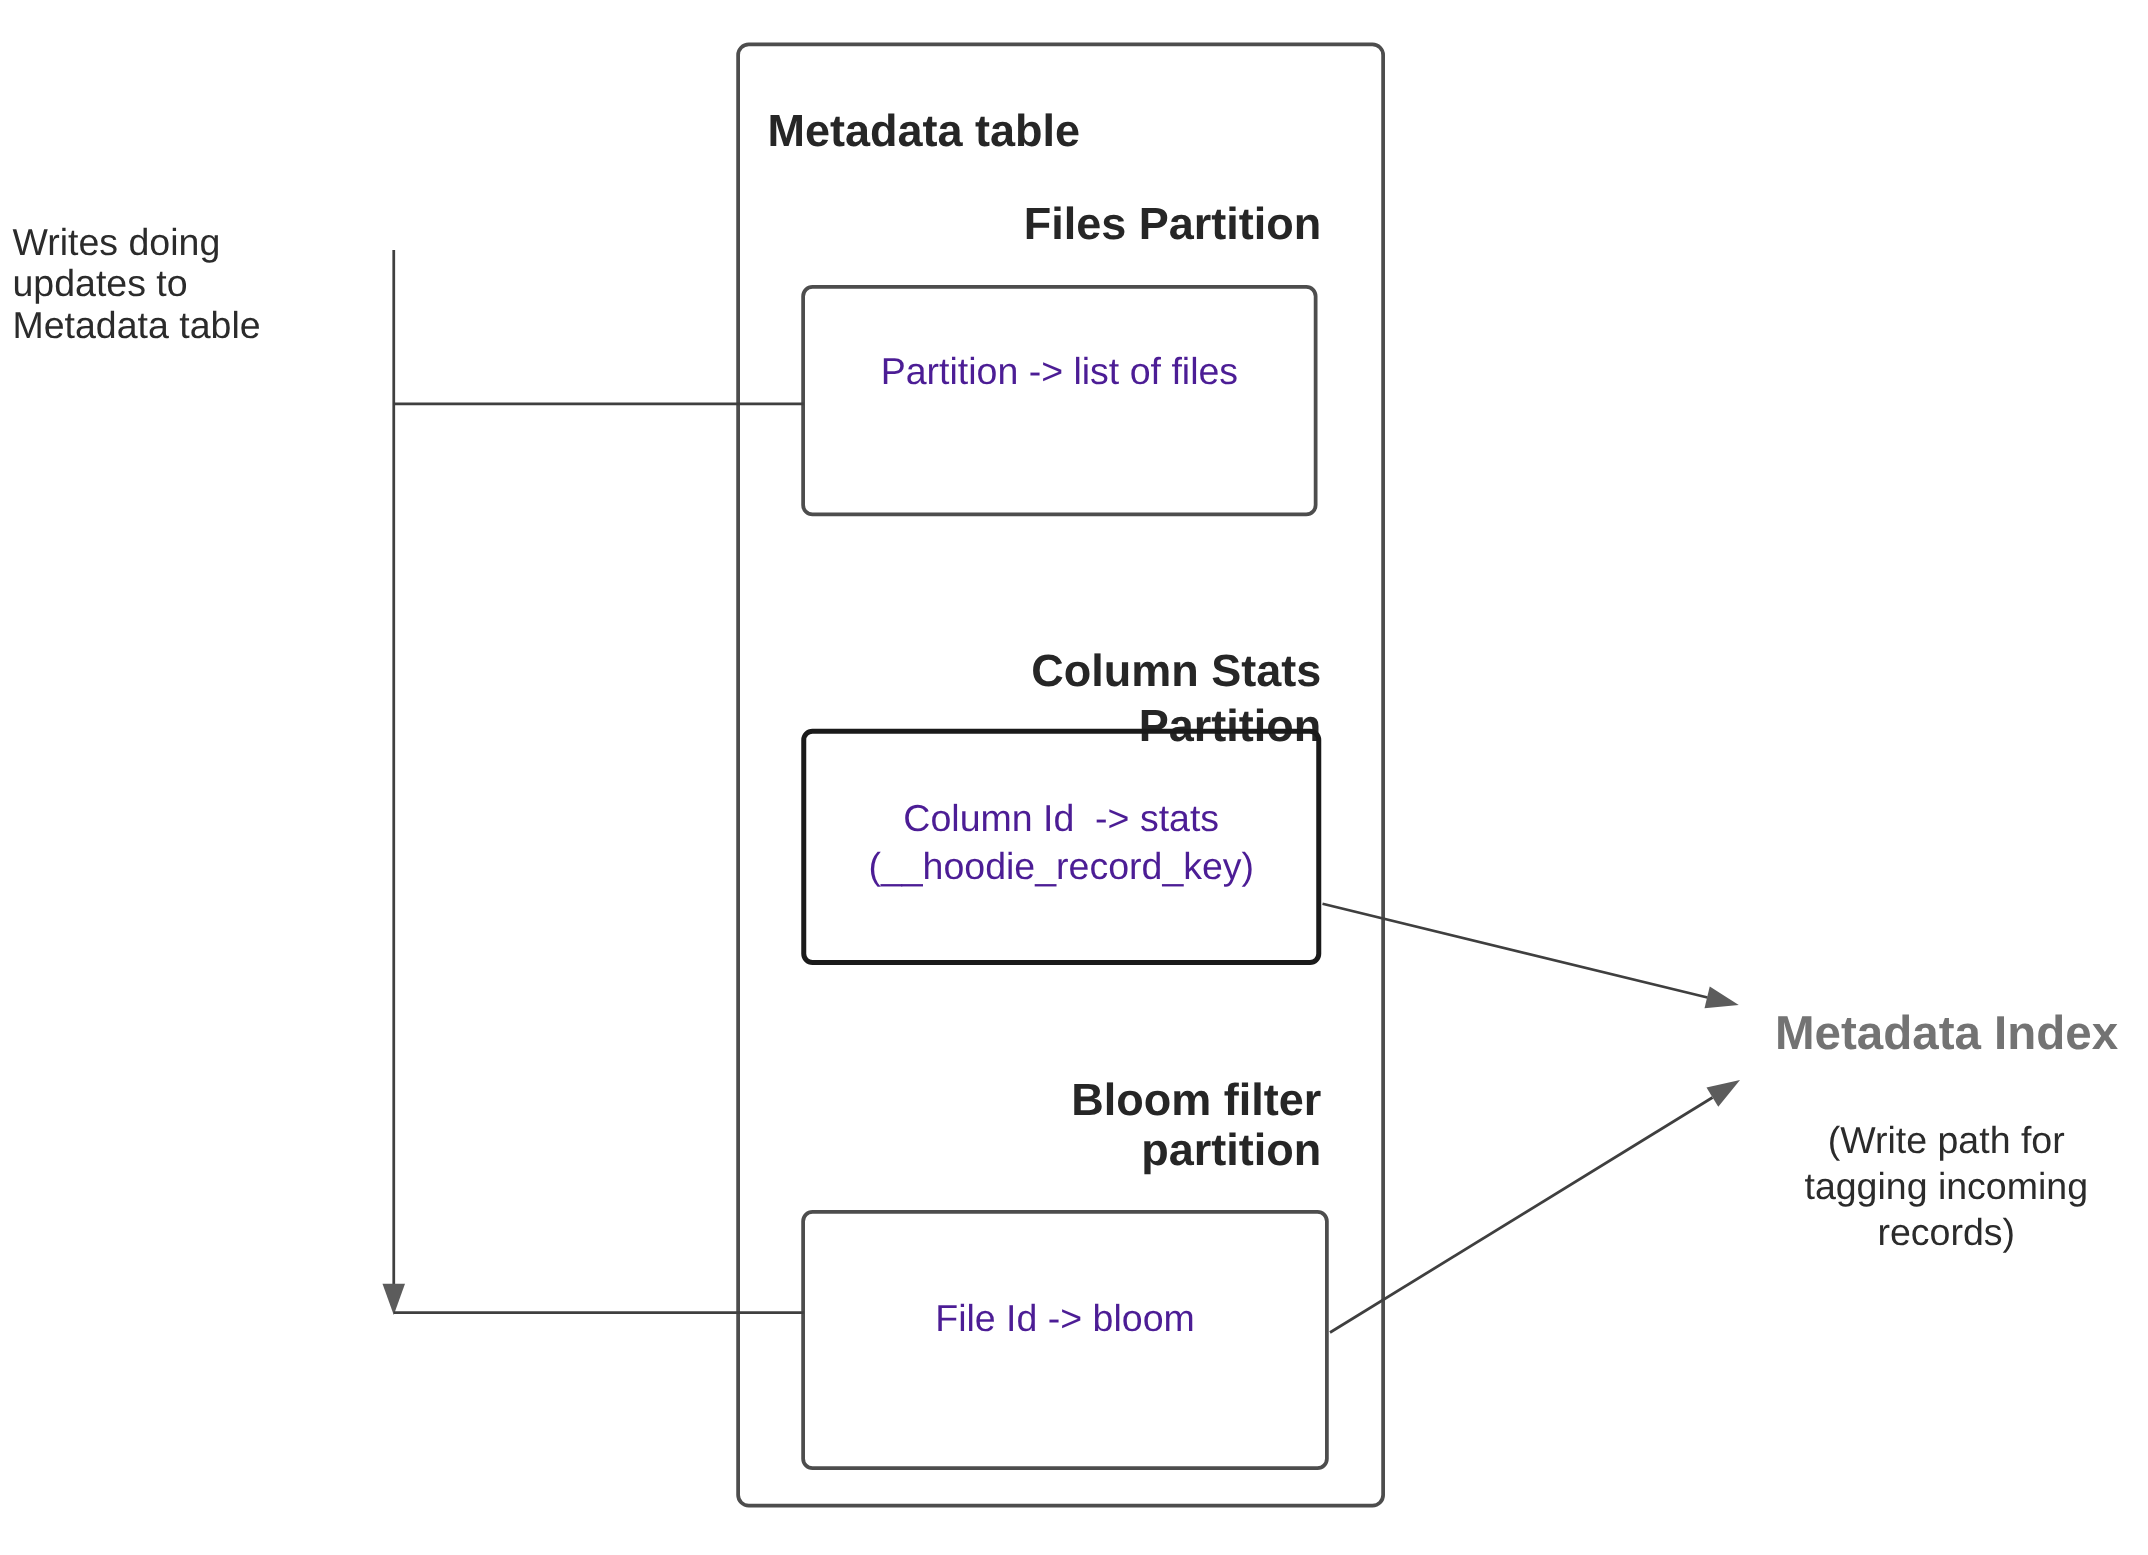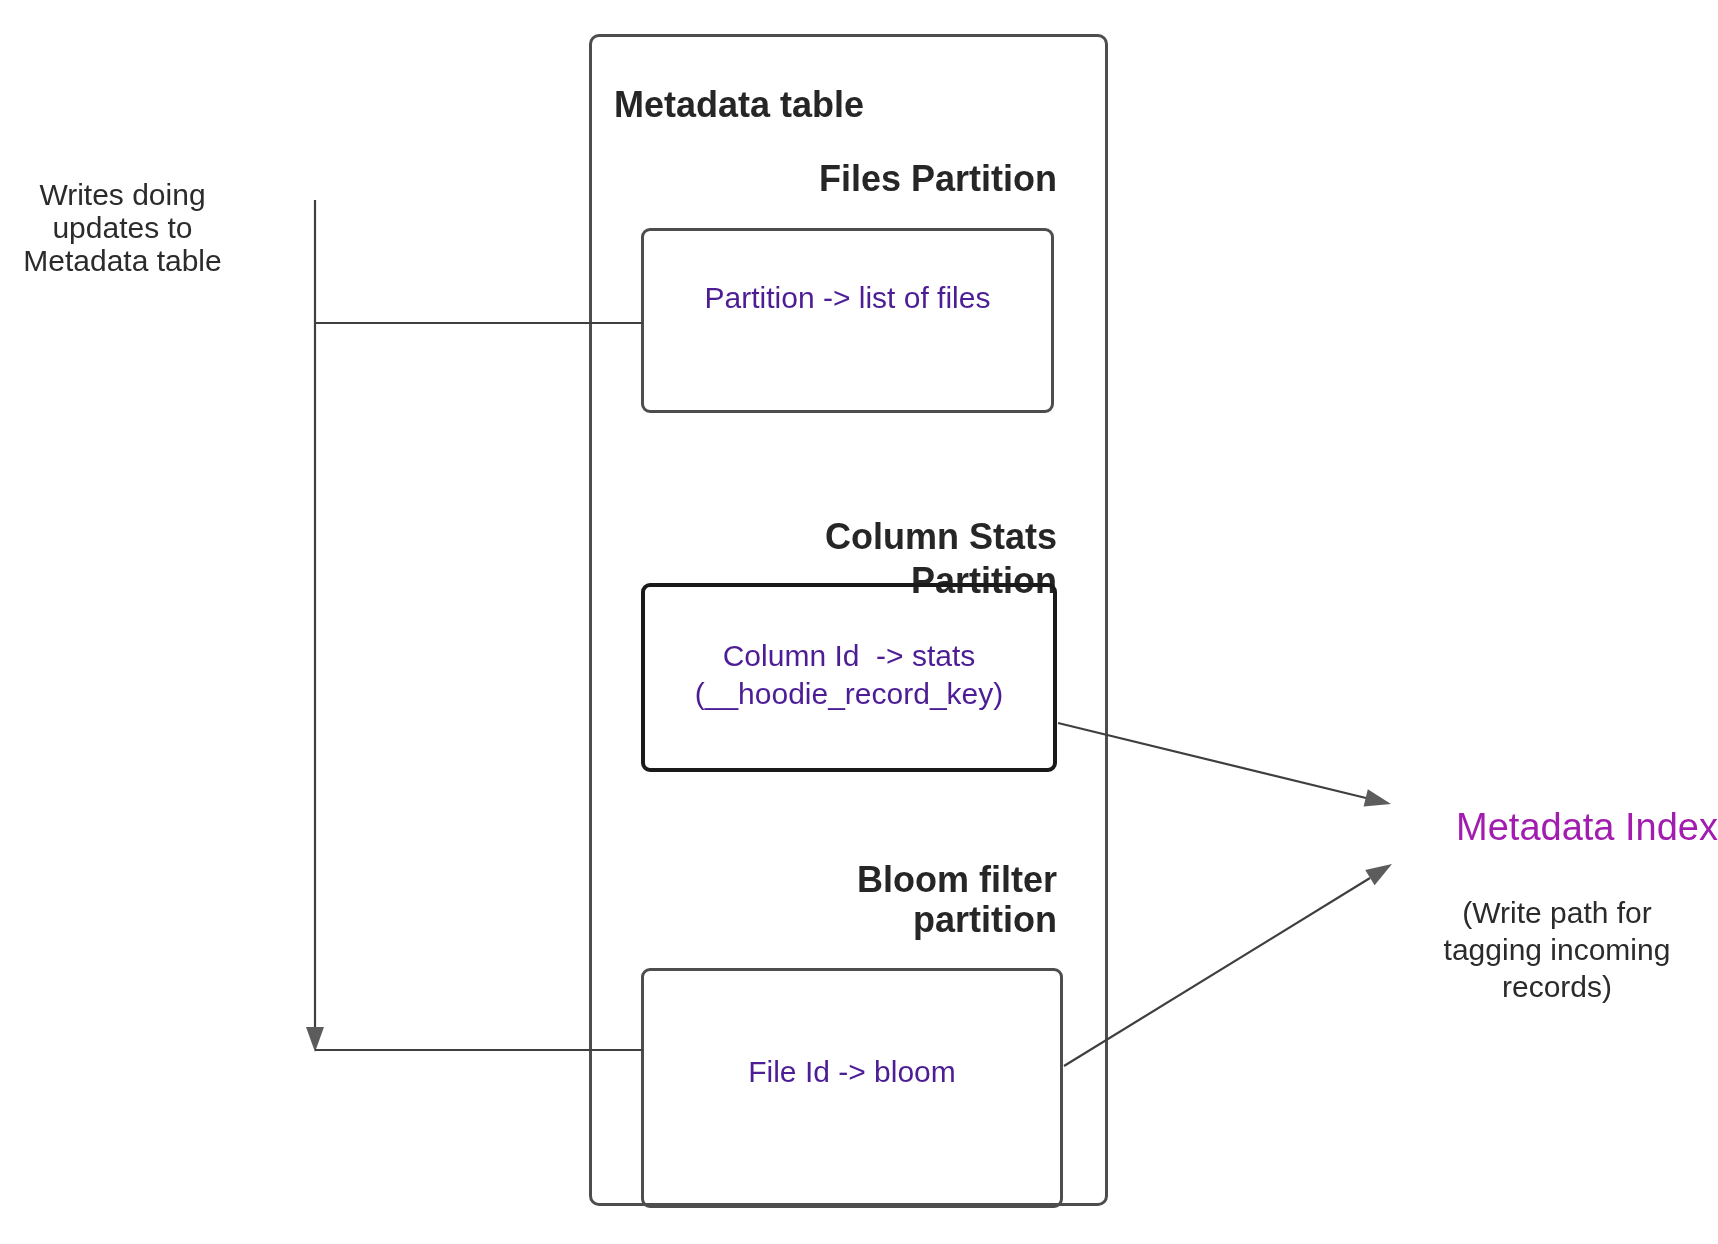--- a/index.html
+++ b/index.html
@@ -13,21 +13,20 @@
     width: 1718px;
     height: 1244px;
     background: #ffffff;
     overflow: hidden;
     color: #2b2b2b;
   }
   .abs { position: absolute; }
   .note {
     font-size: 30px;
     line-height: 33px;
-    text-align: center;
     white-space: pre-wrap;
     color: #2b2b2b;
   }
   .outer-box {
     box-sizing: border-box;
     border: 3px solid #4d4d4d;
     border-radius: 10px;
     background: transparent;
   }
   .inner-box {
@@ -48,24 +47,24 @@
   }
   .stats-box { border: 4px solid #1a1a1a; }
   .title-lg {
     font-weight: bold;
     font-size: 36px;
     color: #262626;
     white-space: pre-wrap;
   }
   .heading-center { text-align: right; }
   .index-title {
-    font-weight: normal;
+    font-weight: bold;
     font-size: 38px;
-    text-align: right;
-    color: #a21caf;
+    text-align: left;
+    color: #737373;
   }
   .index-note {
     font-size: 30px;
     line-height: 37px;
     text-align: center;
     white-space: pre-wrap;
     color: #2b2b2b;
   }
   svg.connectors {
     position: absolute;
@@ -98,21 +97,21 @@
 Partition</div>
 
   <div class="abs inner-box stats-box" style="left:641px; top:583px; width:416px; height:189px; padding-bottom:6px;text-align:center;">
     <div class="mapping">Column Id  -&gt; stats
 (__hoodie_record_key)</div>
   </div>
 
   <div class="abs title-lg heading-center" style="left:641px; top:860px; width:416px; line-height:40px;">Bloom filter
 partition</div>
 
-  <div class="abs inner-box" style="left:641px; top:968px; width:422px; height:240px; padding-bottom:32px;">
+  <div class="abs inner-box" style="left:641px; top:968px; width:422px; height:208px; padding-bottom:32px;">
     <div class="mapping">File Id -&gt; bloom</div>
   </div>
 
   <div class="abs index-title" style="left:1420px; top:806px; width:298px;">Metadata Index</div>
 
   <div class="abs index-note" style="left:1407px; top:894px; width:300px;">(Write path for
 tagging incoming
 records)</div>
 
   <svg class="connectors" width="1718" height="1244" viewBox="0 0 1718 1244">

